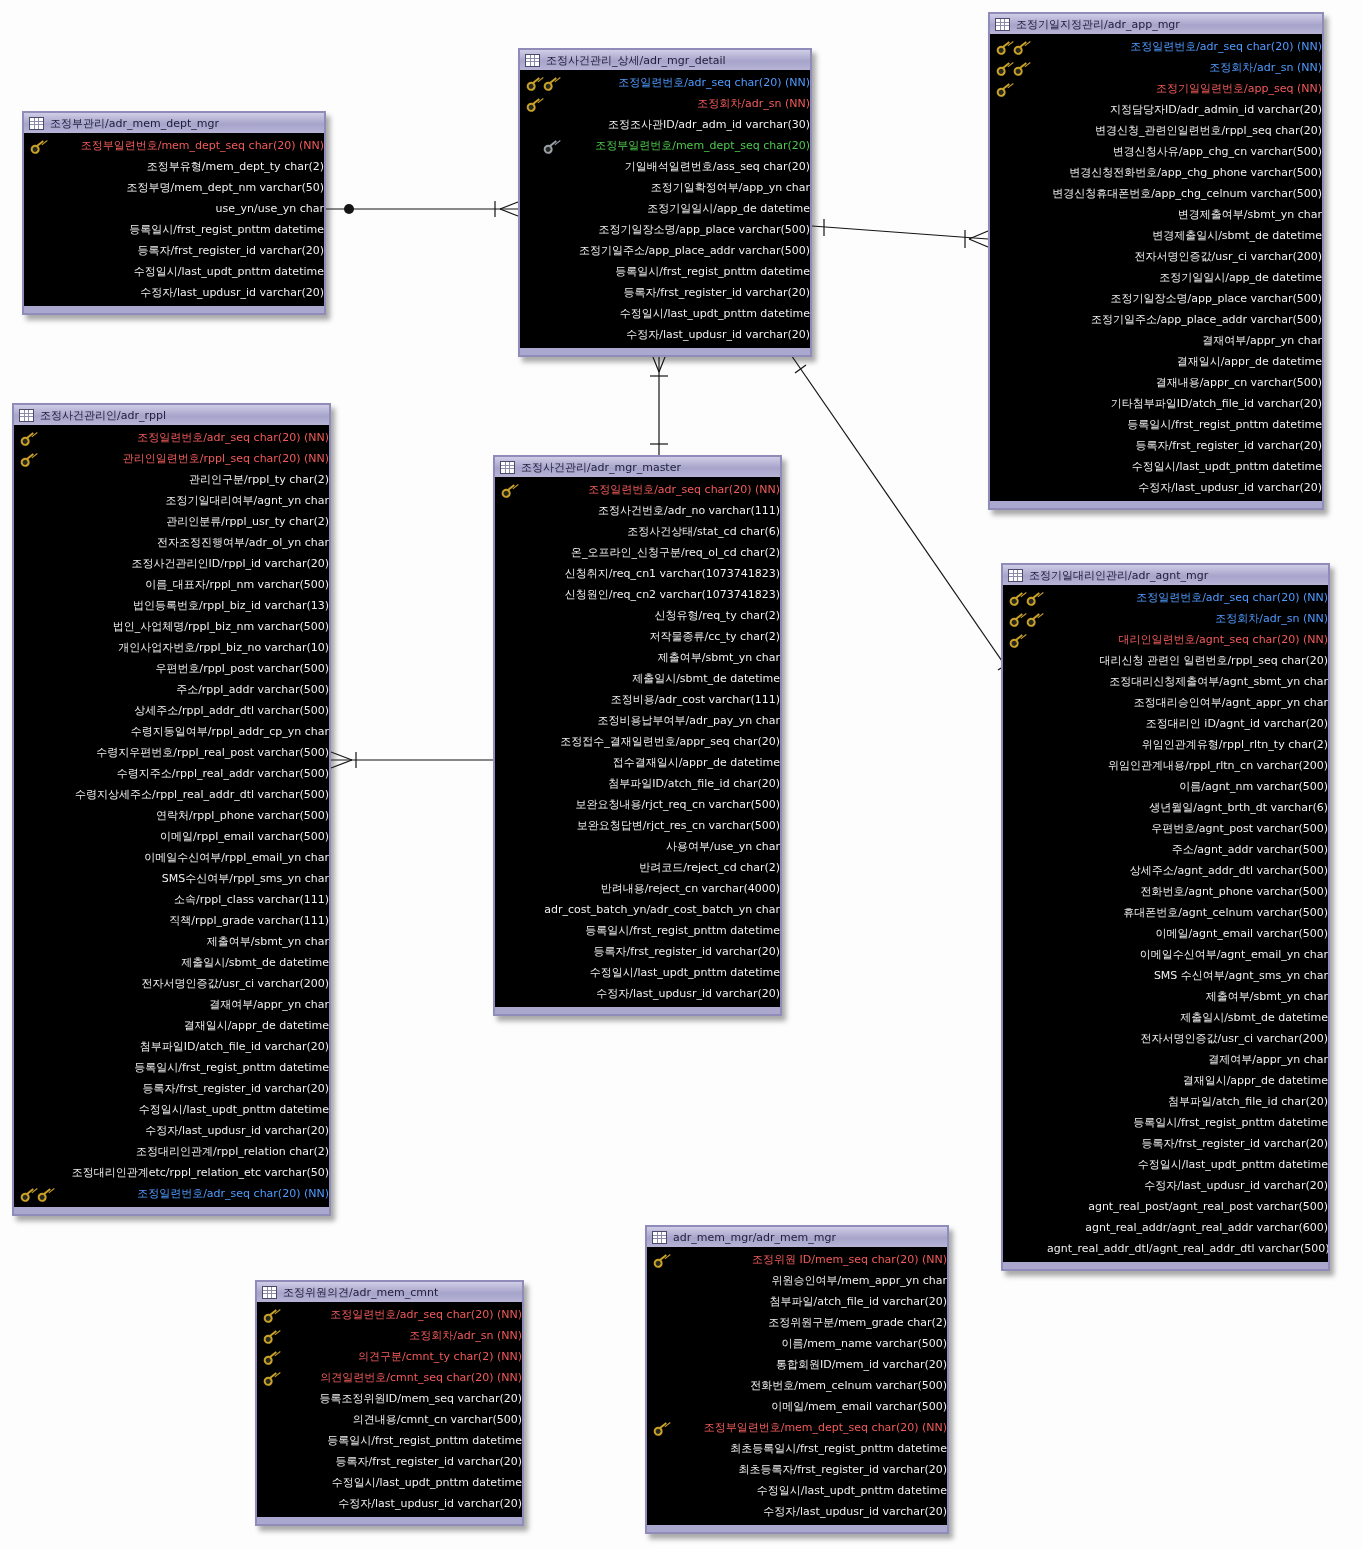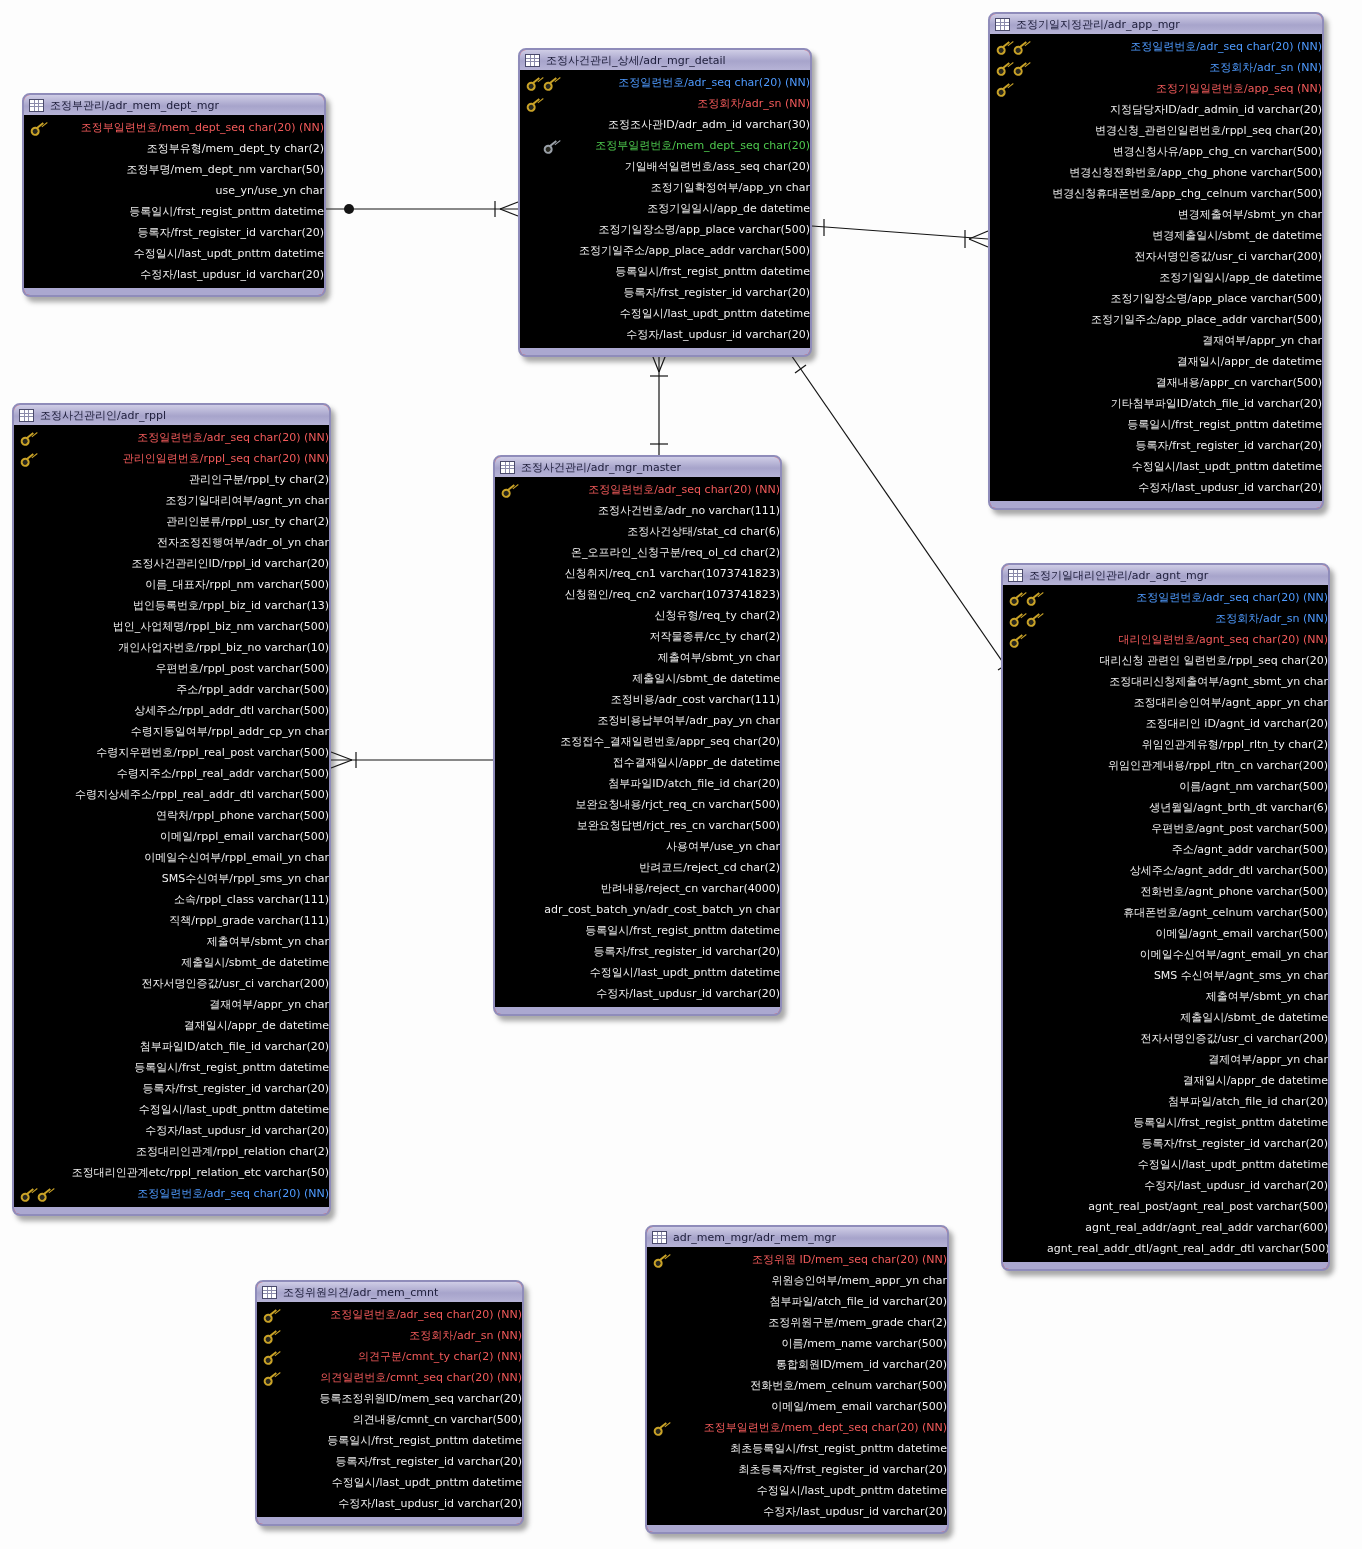--- a/index.html
+++ b/index.html
@@ -3,21 +3,21 @@
 <meta charset="utf-8">
 <style>
   html,body{margin:0;padding:0;background:#ffffff;}
   body{font-family:"DejaVu Sans","Liberation Sans",sans-serif;}
   .canvas{position:relative;overflow:hidden;background:#fdfdfd;}
   #lines{position:absolute;left:0;top:0;z-index:0;}
   #lines line{stroke:#141414;stroke-width:1.2;}
   #lines circle{fill:#141414;}
 
   .entity{position:absolute;z-index:1;background:#ef4444;border:2px solid #8f8cba;
-    border-radius:8px;box-shadow:4px 5px 5px rgba(40,40,40,0.4);overflow:hidden;}
+    border-radius:0;box-shadow:4px 5px 5px rgba(40,40,40,0.4);overflow:hidden;}
   .entity-header{height:20px;display:flex;align-items:center;
     background:linear-gradient(180deg,#cfcde6 0%,#a7a4cb 55%,#b6b3d6 100%);
     color:#20203d;font-size:11px;font-weight:400;white-space:nowrap;overflow:hidden;}
   .entity-title{padding-left:2px;}
   .tbl-icon{display:inline-block;width:13px;height:11px;margin:0 4px 0 5px;background:#fff;
     border:1px solid #4a4a6a;position:relative;flex:0 0 auto;}
   .tbl-icon::before{content:"";position:absolute;left:0;right:0;top:3px;height:1px;background:#8b8baa;box-shadow:0 3px 0 #8b8baa;}
   .tbl-icon::after{content:"";position:absolute;top:0;bottom:0;left:4px;width:1px;background:#8b8baa;box-shadow:4px 0 0 #8b8baa;}
   .entity-body{background:#000;padding:2px 0 3px 0;text-align:right;}
   .field-row{position:relative;height:21px;line-height:21px;padding-left:44px;
@@ -62,21 +62,21 @@
       <line x1="795" y1="373" x2="806" y2="365"></line>
       <line x1="1022" y1="681" x2="1008" y2="670"></line>
       <line x1="1022" y1="699" x2="1008" y2="670"></line>
       <line x1="998" y1="670" x2="1012" y2="661"></line>
       <line x1="331" y1="760" x2="520" y2="760"></line>
       <line x1="331" y1="752" x2="352" y2="760"></line>
       <line x1="331" y1="768" x2="352" y2="760"></line>
       <line x1="356" y1="752" x2="356" y2="768"></line>
       <line x1="506" y1="752" x2="506" y2="768"></line>
     </svg>
-<div class="entity" style="left: 22px; top: 93px; width: 300px;">
+<div class="entity" style="left: 22px; top: 111px; width: 300px;">
       <div class="entity-header">
         <span class="tbl-icon"></span>
         <span class="entity-title">조정부관리/adr_mem_dept_mgr</span>
       </div>
       <div class="entity-body">
         <div class="field-row"><span class="key-gutter">
             <span class="key gold s0"></span>
           </span><span class="field-text c-pk">조정부일련번호/mem_dept_seq char(20) (NN)</span></div>
         <div class="field-row"><span class="key-gutter"></span><span class="field-text c-reg">조정부유형/mem_dept_ty char(2)</span></div>
         <div class="field-row"><span class="key-gutter"></span><span class="field-text c-reg">조정부명/mem_dept_nm varchar(50)</span></div>

